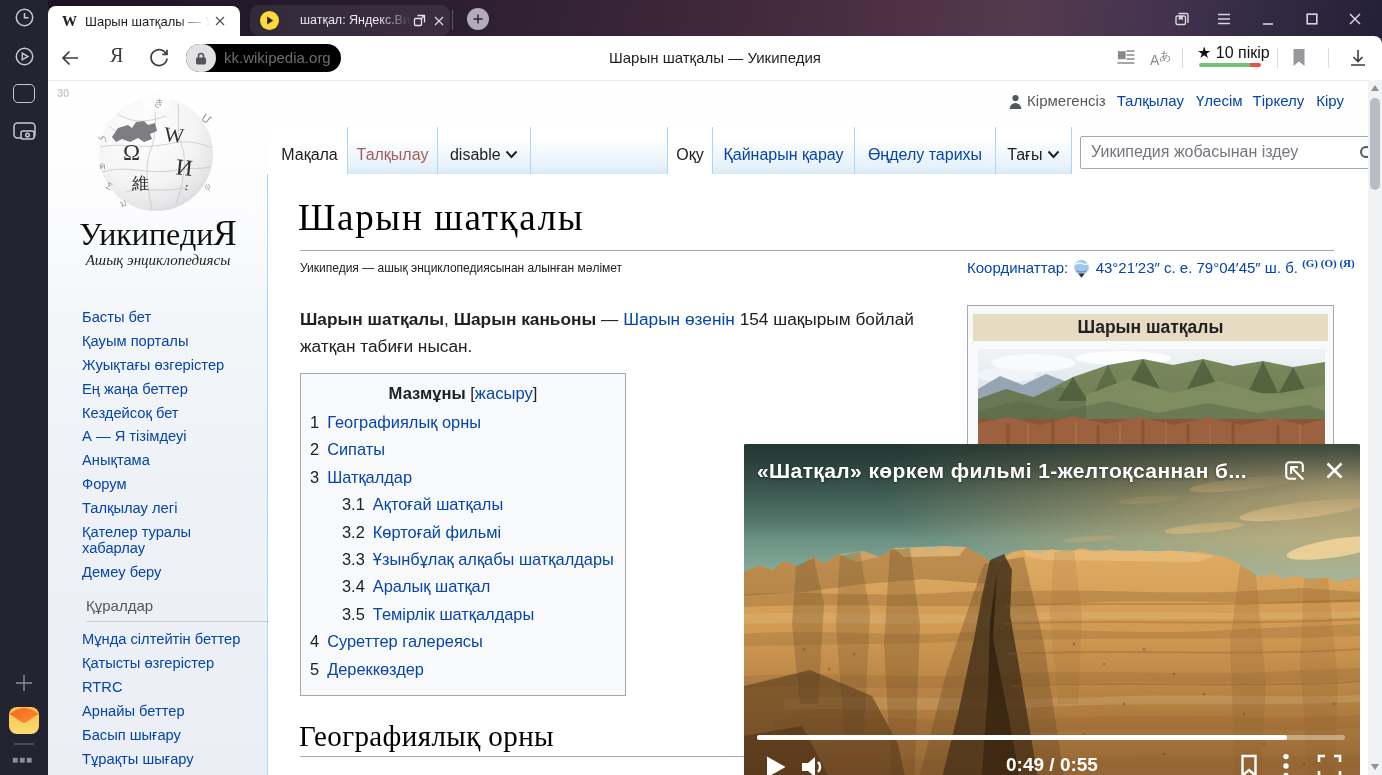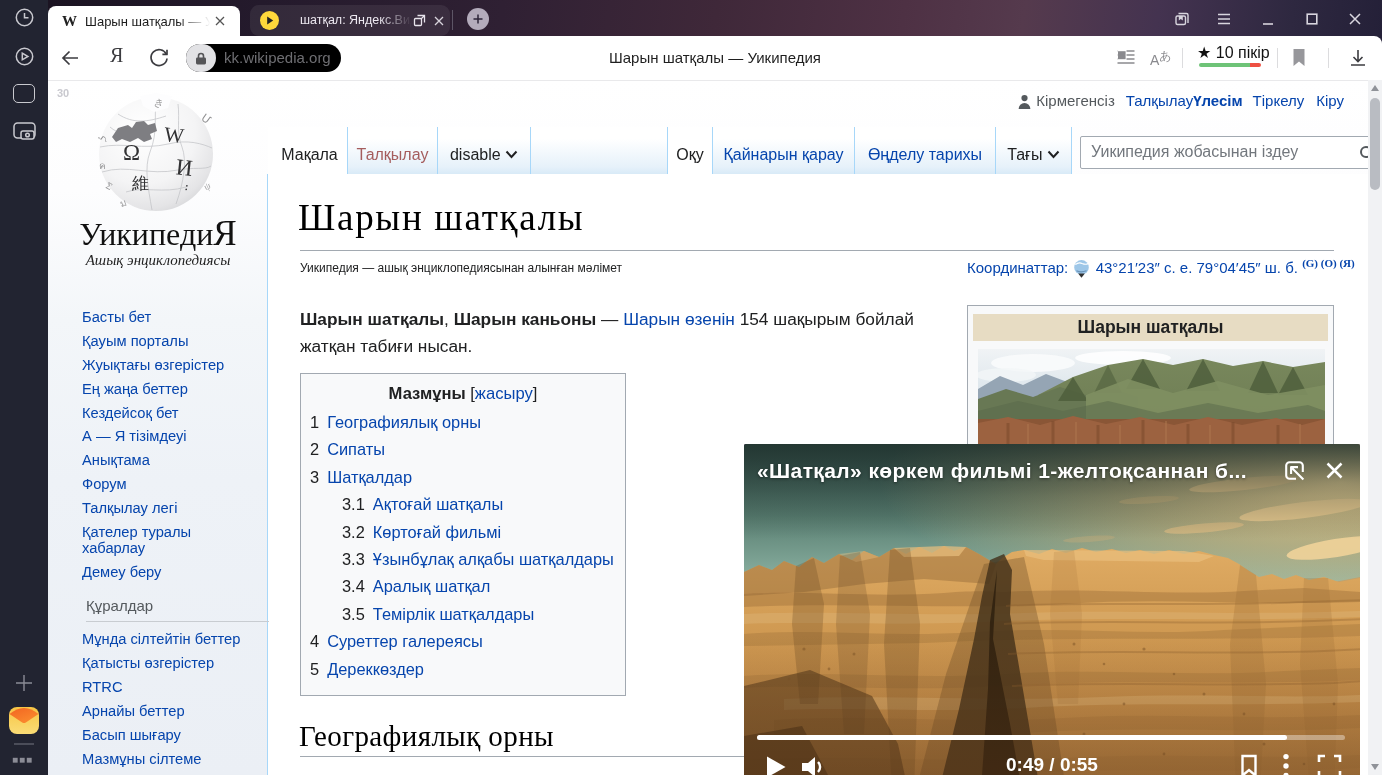--- a/index.html
+++ b/index.html
@@ -249,21 +249,21 @@
       <text x="116" y="97" font-size="10" opacity="0.45" transform="rotate(-25 120 94)">ψ</text>
       <text x="32" y="114" font-size="10" opacity="0.45" transform="rotate(-20 37 111)">ม</text>
       <text x="66" y="14" font-size="10" opacity="0.5" transform="rotate(15 70 11)">き</text>
     </g>
   </svg>
   <div class="abs" style="left:0px;top:134px;width:220px;text-align:center;font-family:'Liberation Serif',serif;font-size:32px;color:#111;">Уикипеди<span style="font-size:35px;">Я</span></div>
   <div class="abs" style="left:0px;top:172px;width:220px;text-align:center;font-family:'Liberation Serif',serif;font-style:italic;font-size:15px;color:#222;">Ашық энциклопедиясы</div>
   <div class="userlinks"><svg style="vertical-align:-3px;margin-right:4px;" width="15" height="15" viewBox="0 0 14 14" fill="#54595d">
         <circle cx="7" cy="3.8" r="2.9"></circle>
         <path d="M1.5 14 a5.5 5.5 0 0 1 11 0 z"></path>
-      </svg>Кірмегенсіз<a href="#" style="margin-left:11px;">Талқылау</a><a href="#" style="font-weight:bold;">Үлесім</a><a href="#" style="margin-left:10px;">Тіркелу</a><a href="#" style="margin-left:12px;">Кіру</a></div>
+      </svg>Кірмегенсіз<a href="#" style="margin-left:11px;">Талқылау</a><a href="#" style="margin-left:12px;">Үлесім</a><a href="#" style="margin-left:10px;">Тіркелу</a><a href="#" style="margin-left:12px;">Кіру</a></div>
 
   <div class="wtab sel" style="left:220px; width:83px;">Мақала</div>
   <div class="wtab" style="left:299px; width:91px; border-left:1px solid #a7d7f9;"><a href="#" class="red">Талқылау</a></div>
   <div class="wtab" style="left:390px; width:93px;">disable <svg width="13" height="9" viewBox="0 0 13 9" style="vertical-align:1px;">
         <path d="M1.5 1.5 L6.5 7 L11.5 1.5" fill="none" stroke="#202122" stroke-width="2"></path>
       </svg></div>
   <div class="wtab" style="left:483px; width:137px;">&nbsp;</div>
   <div class="wtab sel" style="left:620px; width:44px;">Оқу</div>
   <div class="wtab" style="left:664px; width:143px; border-left:1px solid #a7d7f9;"><a href="#">Қайнарын қарау</a></div>
   <div class="wtab" style="left:807px; width:141px;"><a href="#">Өңделу тарихы</a></div>
@@ -289,21 +289,21 @@
     <a href="#">Форум</a>
     <a href="#">Талқылау легі</a>
     <a href="#">Қателер туралы<br>хабарлау</a>
     <a href="#">Демеу беру</a>
     <div class="hdr">Құралдар</div>
     <a href="#">Мұнда сілтейтін беттер</a>
     <a href="#">Қатысты өзгерістер</a>
     <a href="#">RTRC</a>
     <a href="#">Арнайы беттер</a>
     <a href="#">Басып шығару</a>
-    <a href="#">Мазмұны сілтеме</a>
+    <a href="#">Тұрақты шығару</a>
   </div>
 
   <h1 class="article">Шарын шатқалы</h1>
   <div class="titleline"></div>
   <div class="sitesub">Уикипедия — ашық энциклопедиясынан алынған мәлімет</div>
   <div class="coords"><a href="#" style="color:#0645ad;text-decoration:none;">Координаттар:</a>
   <svg style="vertical-align:-5px;" width="19" height="19" viewBox="0 0 17 17">
         <circle cx="8.5" cy="7.5" r="6.5" fill="#9ec7e8"></circle>
         <path d="M3 5 q3 -2.5 6 -1 q3.5 1.5 5.5 0" stroke="#fff" fill="none"></path>
         <path d="M4 10.5 q4 2 9 0" stroke="#6a93b8" fill="none"></path>

